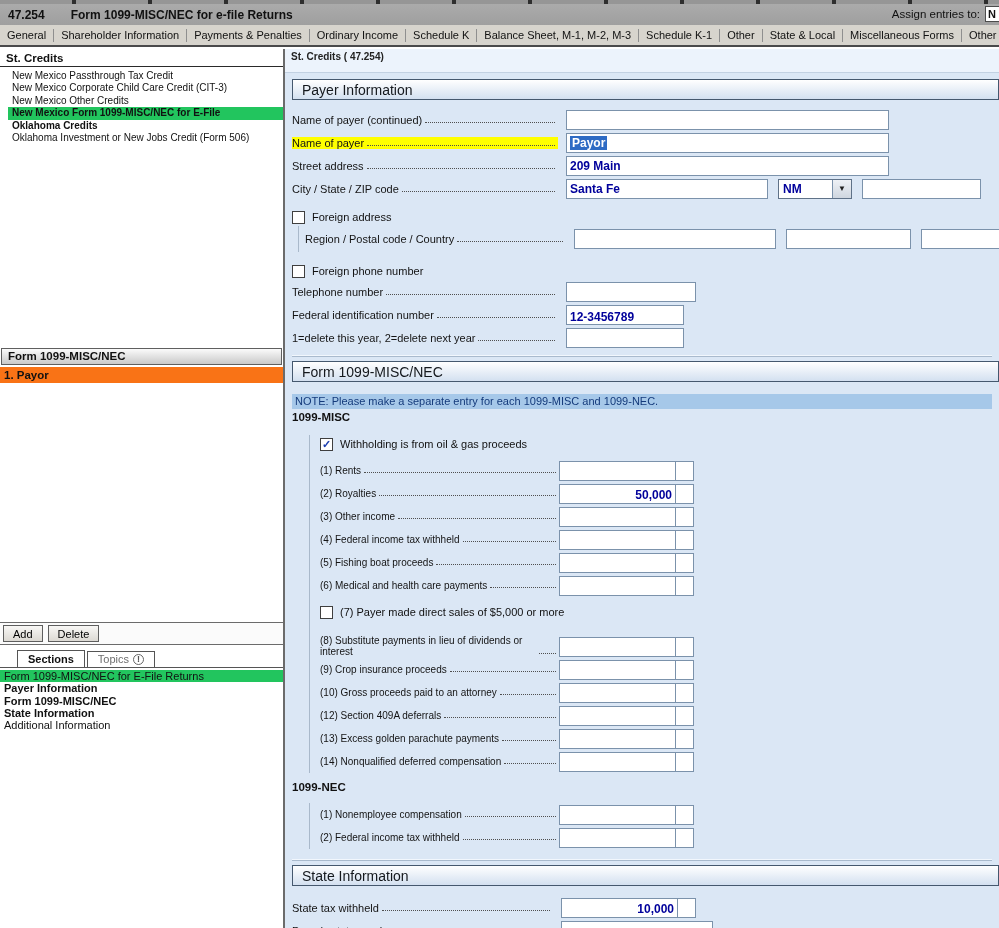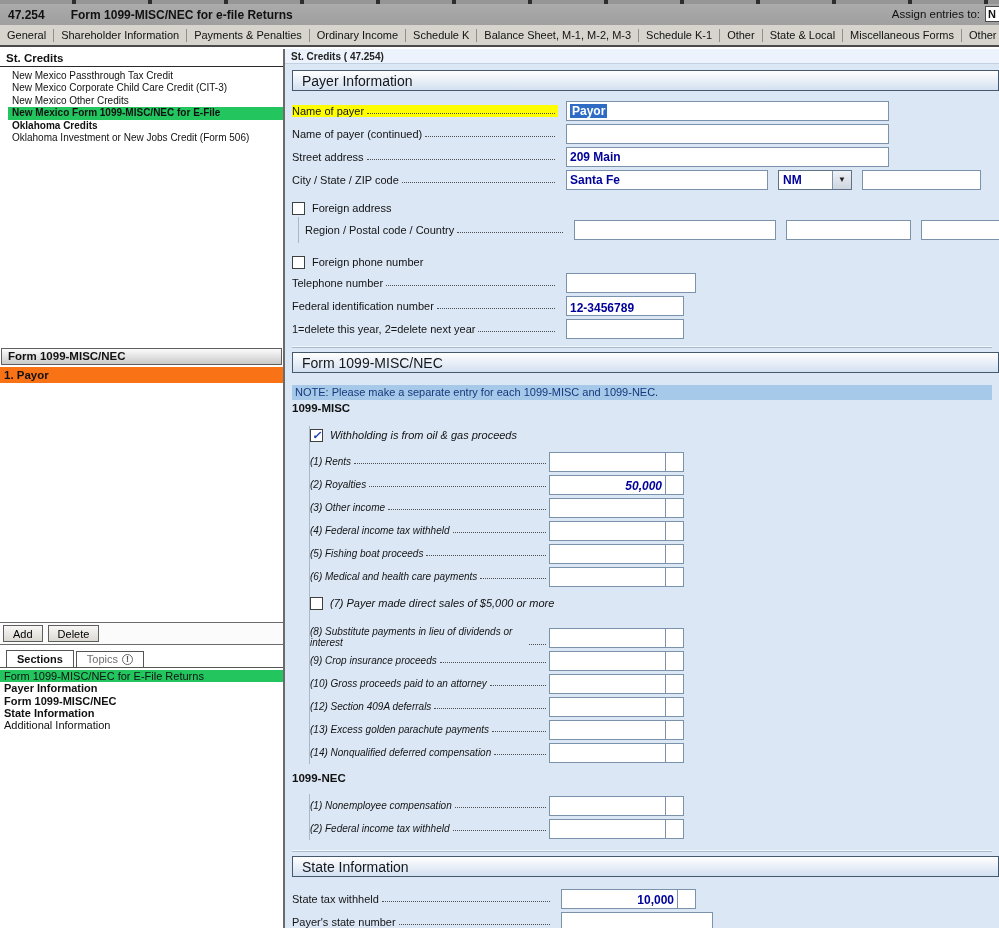--- a/index.html
+++ b/index.html
@@ -38,28 +38,28 @@
 .entity-item{position:absolute;top:318px;left:0;right:0;font-size:11.5px;font-weight:bold;
   padding:2px 0 2px 4px;background:#f97316;}
 .btn-strip{position:absolute;top:573px;left:0;right:0;height:23px;border-top:1px solid #6b6b6b;
   border-bottom:1px solid #6b6b6b;background:#fbfbfb;display:flex;align-items:center;gap:5px;padding-left:3px;}
 .btn{height:17px;background:linear-gradient(#f8f7f5,#dcd9d3);border:1px solid #5e5e5e;
   font-size:11px;padding:1px 9px 0;}
 .sec-tabs{position:absolute;top:598px;left:0;right:0;height:21px;display:flex;align-items:flex-end;
   padding-left:6px;border-bottom:1px solid #555;background:#fff;gap:2px;}
 .sec-tab{font-size:11px;padding:2px 10px 2px;border:1px solid #555;border-bottom:none;background:#fff;
   display:flex;align-items:center;gap:4px;}
-.sec-tab.active{font-weight:bold;}
+.sec-tab.active{font-weight:bold;margin-left:11px;}
 .sec-tab.inactive{color:#6e6e6e;padding-top:1px;justify-content:flex-end;}
 .warn-icon{width:11px;height:11px;border:1px solid #666;border-radius:50%;font-size:9px;line-height:9px;
   text-align:center;color:#555;font-weight:bold;display:inline-block;}
 .warn-icon::before{content:"!";}
 .sec-list{position:absolute;top:621px;left:0;right:0;font-size:11px;line-height:12.3px;}
 
-.strip{height:15px;background:#ecf3fc;border-bottom:1px solid #c2d1e2;font-size:10px;font-weight:bold;
+.strip{height:24px;background:#ecf3fc;border-bottom:1px solid #c2d1e2;font-size:10px;font-weight:bold;
   color:#222;padding:2px 0 0 6px;}
 .panel-body{padding:3px 0 0 7px;}
 .sec-header{height:21px;background:linear-gradient(#ffffff,#d3e0f0);border:1px solid #45586e;
   font-size:14px;color:#14181d;padding:2px 0 0 9px;margin-top:3px;}
 .groove{height:2px;border-top:1px solid #f2f7fd;border-bottom:1px solid #a9bacd;margin:6px 7px 4px 0;}
 .rows{margin-top:8px;}
 .prow{display:flex;align-items:center;height:23px;}
 .lcell{display:flex;align-items:flex-end;width:266px;margin-right:8px;font-size:11px;color:#141414;flex:none;}
 .lcell2{width:261px;}
 .lbl{white-space:nowrap;}
@@ -77,21 +77,21 @@
   display:flex;align-items:center;justify-content:center;font-size:8px;color:#222;}
 .combo-btn::before{content:"▼";}
 .cbrow{display:flex;align-items:center;height:18px;gap:7px;font-size:11px;margin-top:8px;}
 .cb{width:13px;height:13px;border:1px solid #3f3f3f;background:#fff;flex:none;display:flex;
   align-items:center;justify-content:center;font-size:11px;line-height:11px;color:#1d3fb0;font-weight:bold;}
 .cb.checked::before{content:"✓";}
 .igroup{border-left:1px solid #a9b9cb;margin-left:6px;padding-left:6px;}
 .igroup .prow{height:26px;}
 .note{height:15px;background:#a6c8e9;color:#143a7b;font-size:11px;padding:1px 0 0 3px;margin:12px 7px 2px 0;}
 .subhead{font-size:11.5px;font-weight:bold;margin-top:2px;}
-.grp1099{border-left:1px solid #a9b9cb;margin-left:17px;padding-left:0;margin-top:12px;font-style:italic;}
+.grp1099{border-left:1px solid #a9b9cb;margin-left:17px;padding-left:10px;margin-top:12px;}
 .frow{display:flex;align-items:center;height:23px;}
 .flcell{display:flex;align-items:flex-end;width:239px;font-size:10px;color:#141414;flex:none;}
 .amt{width:135px;height:20px;background:#fff;border:1px solid #7b92ab;display:flex;flex:none;}
 .amt-val{flex:1;text-align:right;font-size:12px;font-weight:bold;color:#00009b;padding:3px 3px 0 0;overflow:hidden;}
 .amt-box{width:18px;border-left:1px solid #7b92ab;flex:none;background:#fff;}
 .frow-tall{height:37px;align-items:flex-end;padding-bottom:1px;}
 .flcell-wrap .lbl{white-space:normal;max-width:216px;}
 .mt6{margin-top:6px;}
 .mt8{margin-top:8px;}
 .mt10{margin-top:10px;}
@@ -171,35 +171,35 @@
       </div>
     </div>
 
     <div class="panel">
       <div class="strip">St. Credits  ( 47.254)</div>
       <div class="panel-body">
 
         <div class="sec-header">Payer Information</div>
         <div class="rows">
           <div class="prow">
+            <div class="lcell">
+                <span class="lbl">Name of payer (continued)</span>
+                <span class="leader"></span>
+              </div>
+            <div class="tinput w323">
+                <span></span>
+              </div>
+          </div>
+          <div class="prow">
             <div class="lcell yellow">
                 <span class="lbl">Name of payer</span>
                 <span class="leader"></span>
               </div>
             <div class="tinput w323">
                 <span class="sel">Payor</span>
-              </div>
-          </div>
-          <div class="prow">
-            <div class="lcell">
-                <span class="lbl">Name of payer (continued)</span>
-                <span class="leader"></span>
-              </div>
-            <div class="tinput w323">
-                <span></span>
               </div>
           </div>
           <div class="prow">
             <div class="lcell">
                 <span class="lbl">Street address</span>
                 <span class="leader"></span>
               </div>
             <div class="tinput w323">
                 <span>209 Main</span>
               </div>

